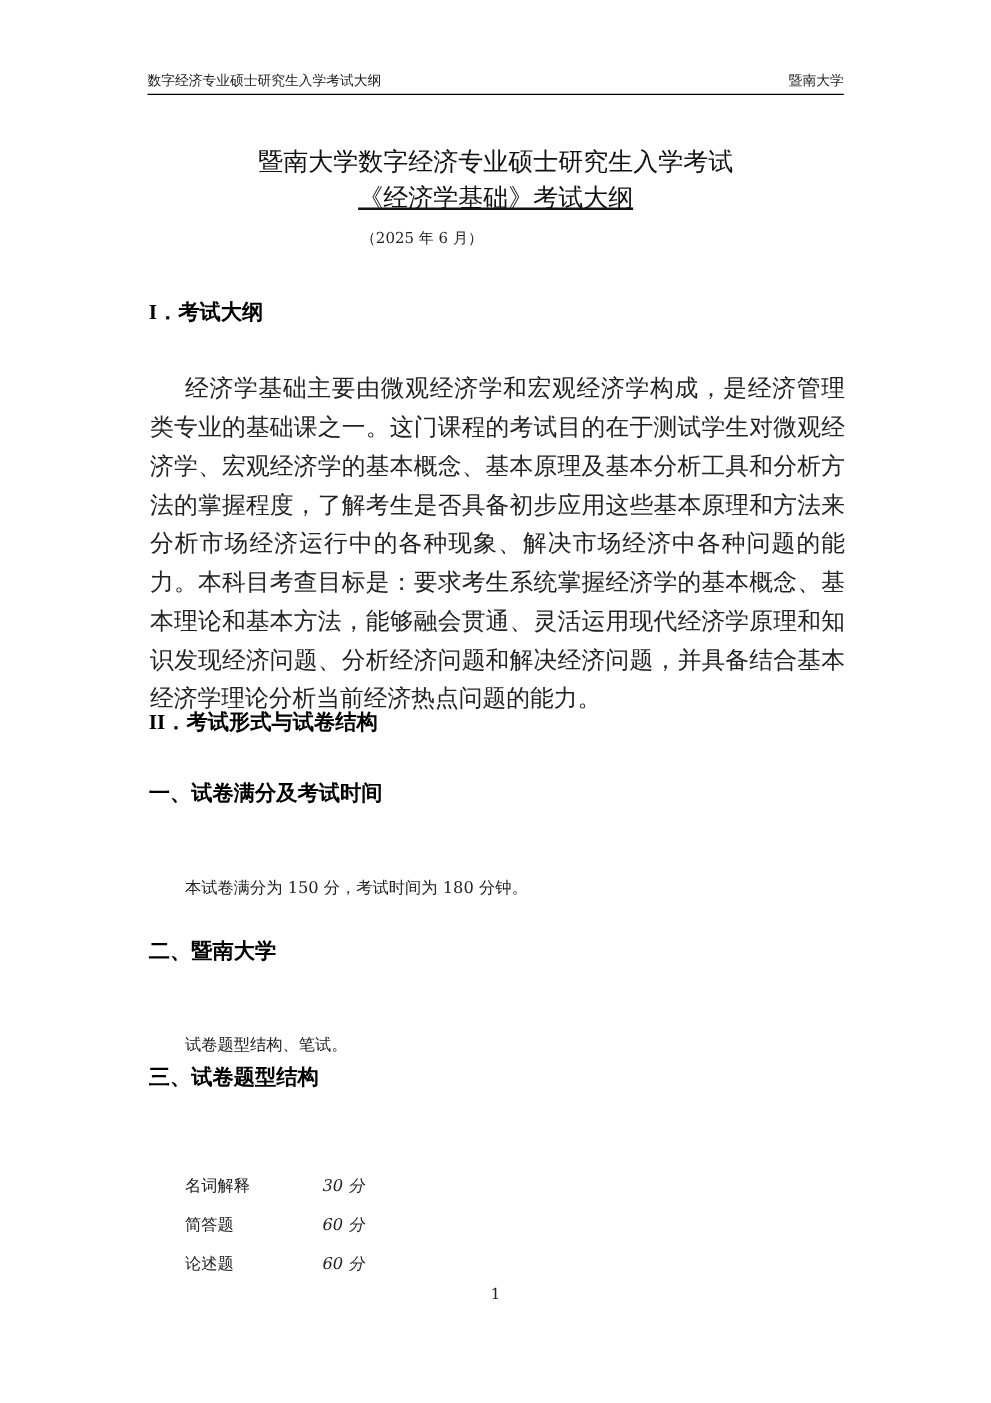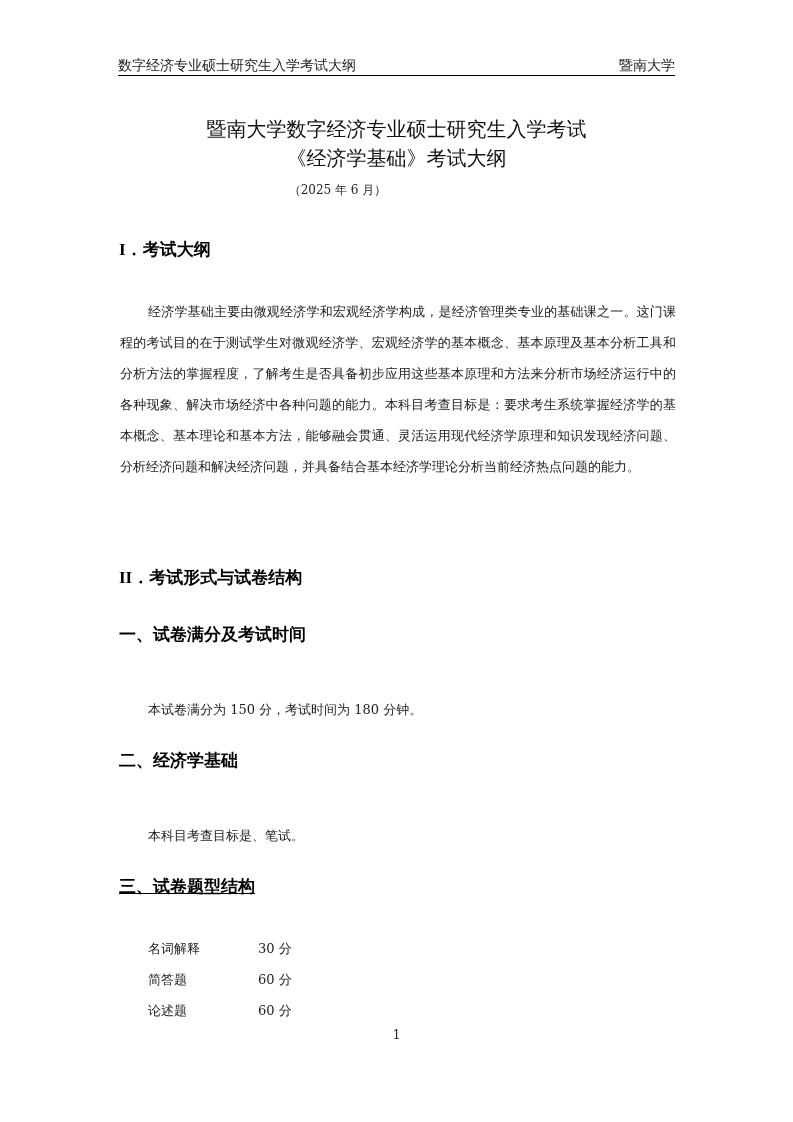--- a/index.html
+++ b/index.html
@@ -1,36 +1,36 @@
 <!DOCTYPE html>
 <html><head>
 <meta charset="utf-8">
 <style>
   html, body { margin: 0; padding: 0; background: #ffffff; }
   body { width: 793px; height: 1122px; position: relative; overflow: hidden;
          font-family: "DejaVu Serif", "Liberation Serif", serif; color: #111; }
   .header { position: absolute; left: 118px; top: 55px; width: 557px; height: 20px;
-            border-bottom: 1.5px solid #000; font-size: 14px; color: #222; }
+            border-bottom: 1.5px solid #000; font-size: 11px; color: #222; }
   .header .left { position: absolute; left: 0; top: 2px; }
   .header .right { position: absolute; right: 0; top: 2px; }
   .title { position: absolute; left: 0; width: 793px; text-align: center;
            font-family: "DejaVu Sans", "Liberation Sans", sans-serif; font-size: 20px; color: #111; }
   .t1 { top: 116px; }
-  .t2 { top: 145px; }
+  .t2 { top: 145px; text-decoration: underline; }
   .date { position: absolute; left: 0; width: 675px; top: 182px; text-align: center; font-size: 12px; color: #222; }
   .h { position: absolute; left: 119px; font-family: "DejaVu Sans", "Liberation Sans", sans-serif;
        font-weight: bold; font-size: 17px; color: #000; }
   .h .num { font-family: "Liberation Serif", serif; }
-  .para { position: absolute; left: 120px; width: 556px; top: 296px; font-size: 13px;
+  .para { position: absolute; left: 120px; width: 556px; top: 296px; font-size: 19px;
           line-height: 31px; text-align: justify; color: #222; }
   .para p { margin: 0; text-indent: 28px; }
   .line { position: absolute; left: 148px; font-size: 13px; color: #222; margin-top: 12px; }
   .row { position: absolute; left: 148px; font-size: 13px; color: #222; }
   .row .name { position: absolute; left: 0; white-space: nowrap; }
-  .row .score { position: absolute; left: 110px; white-space: nowrap; }
+  .row .score { position: absolute; left: 110px; white-space: nowrap; font-style: italic; }
   .pageno { position: absolute; left: 0; width: 793px; top: 1028px; text-align: center; font-size: 12px; color: #222; }
 </style>
 </head>
 <body>
 
 <div class="header">
   <span class="left">数字经济专业硕士研究生入学考试大纲</span>
   <span class="right">暨南大学</span>
 </div>
 
@@ -46,24 +46,24 @@
   <p>经济学基础主要由微观经济学和宏观经济学构成，是经济管理类专业的基础课之一。这门课程的考试目的在于测试学生对微观经济学、宏观经济学的基本概念、基本原理及基本分析工具和分析方法的掌握程度，了解考生是否具备初步应用这些基本原理和方法来分析市场经济运行中的各种现象、解决市场经济中各种问题的能力。本科目考查目标是：要求考生系统掌握经济学的基本概念、基本理论和基本方法，能够融会贯通、灵活运用现代经济学原理和知识发现经济问题、分析经济问题和解决经济问题，并具备结合基本经济学理论分析当前经济热点问题的能力。</p>
 </div>
 
 <div class="h" style="top:566px;text-align:center;">
   <span class="num">II．</span><span>考试形式与试卷结构</span>
 </div>
 
 <div class="h" style="top:623px;">一、试卷满分及考试时间</div>
 <div class="line" style="top:689px;">本试卷满分为 150 分，考试时间为 180 分钟。</div>
 
-<div class="h" style="top:749px;">二、经济学基础</div>
-<div class="line" style="top:815px;">本科目考查目标是、笔试。</div>
+<div class="h" style="top:749px;">二、暨南大学</div>
+<div class="line" style="top:815px;">试卷题型结构、笔试。</div>
 
-<div class="h" style="top:875px;text-decoration:underline;">三、试卷题型结构</div>
+<div class="h" style="top:850px;">三、试卷题型结构</div>
 
 <div class="row" style="top:940px;">
   <span class="name">名词解释</span>
   <span class="score">30 分</span>
 </div>
 <div class="row" style="top:971px;">
   <span class="name">简答题</span>
   <span class="score">60 分</span>
 </div>
 <div class="row" style="top:1002px;">

